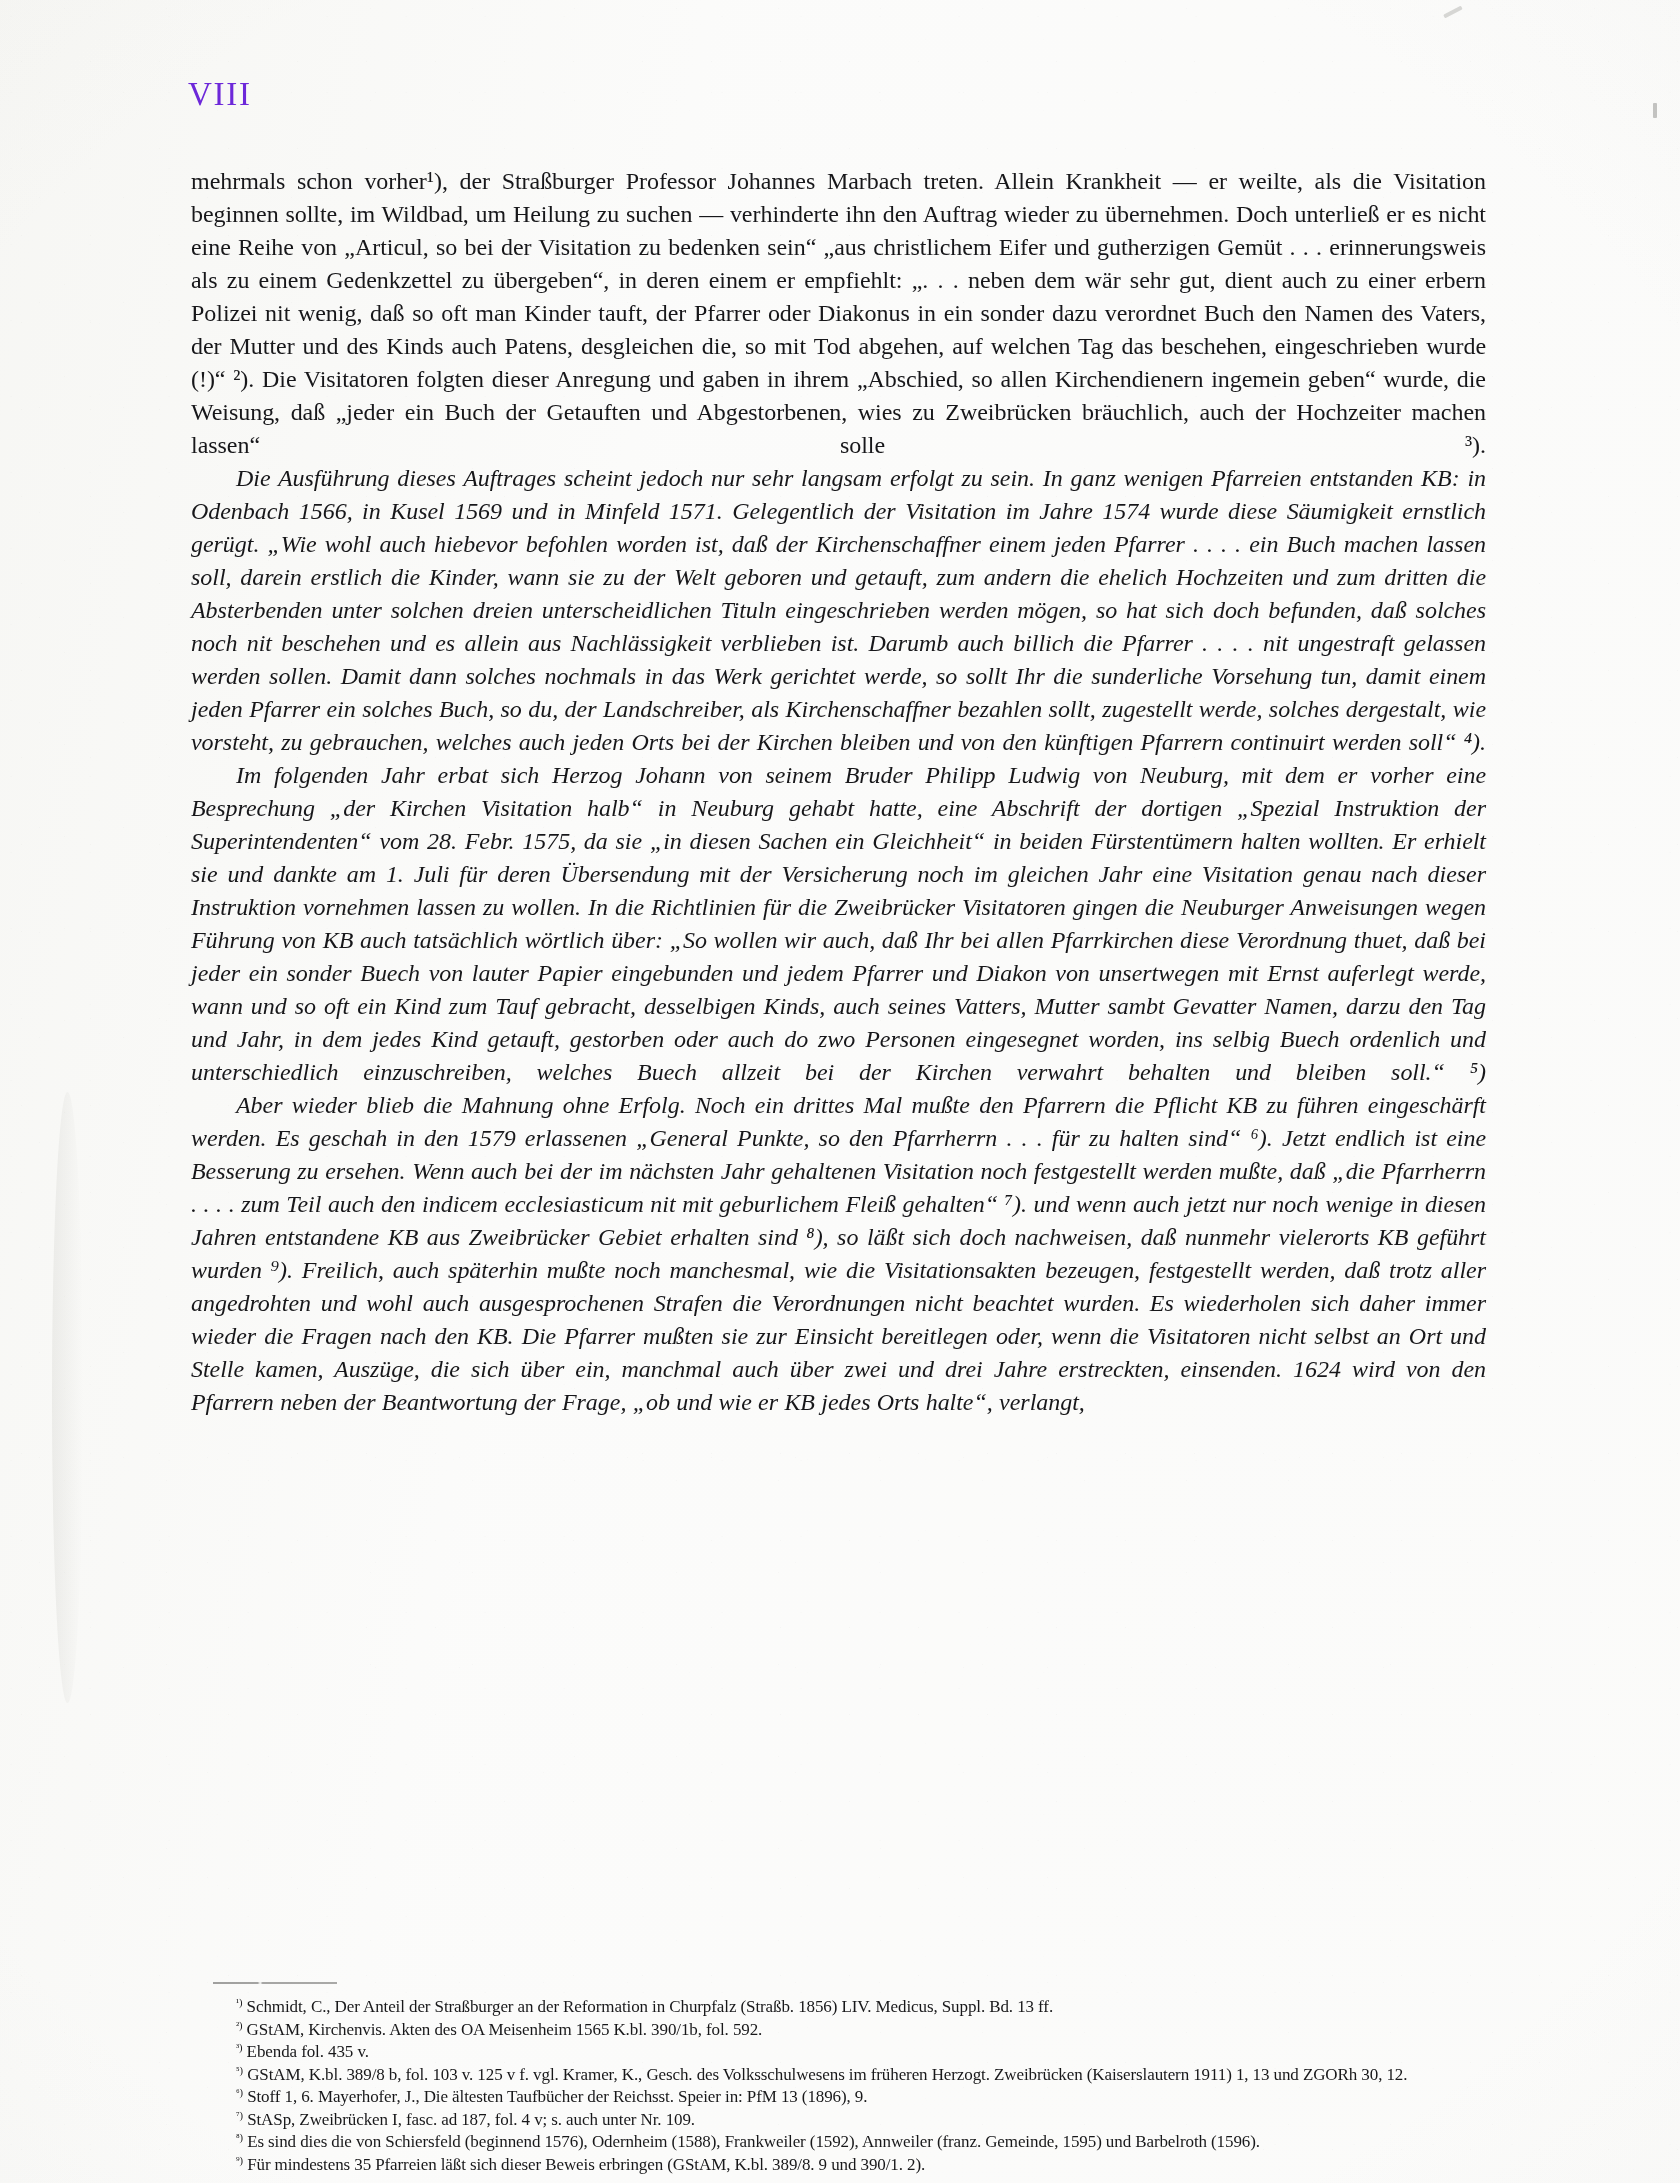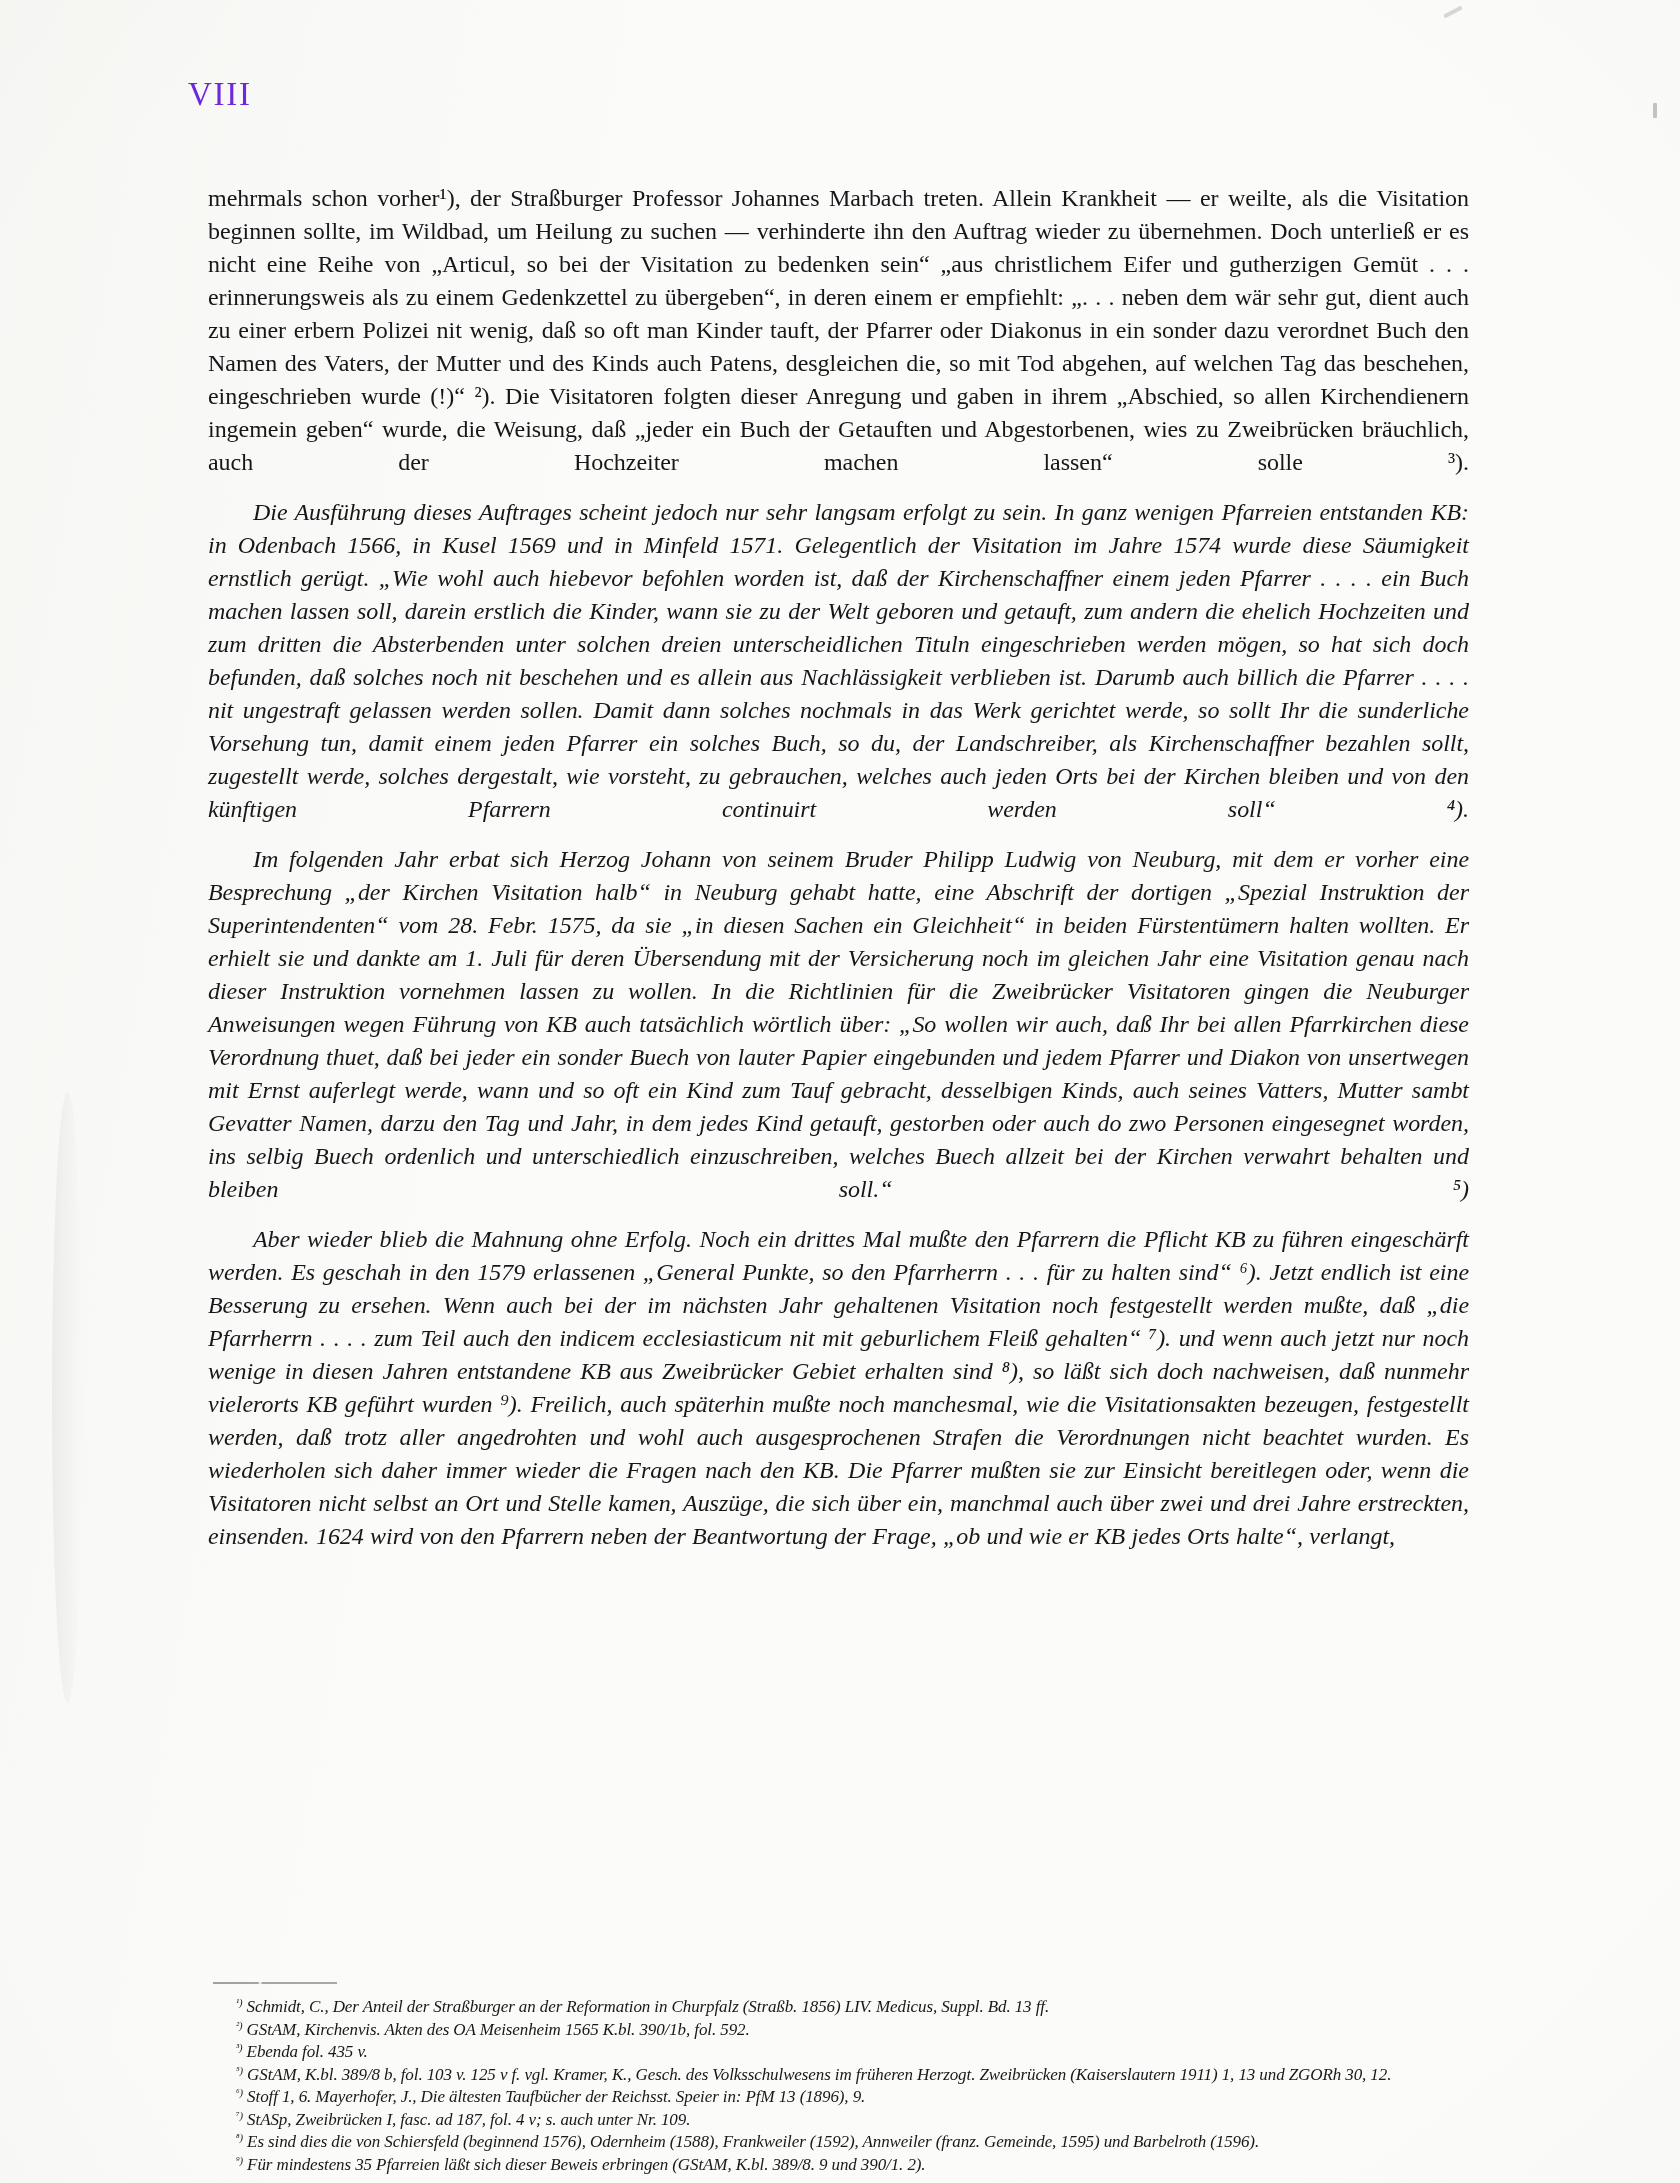--- a/index.html
+++ b/index.html
@@ -70,21 +70,21 @@
   }
 
   
   #body-block {
     position: absolute;
     left: 191px;
     top: 165px;
     width: 1295px;
   }
   .para {
-    margin: 17px;
+    margin: 0;
     text-align: justify;
     text-align-last: left;
     font-size: 24px;
     line-height: 33px;
     letter-spacing: -0.04px;
     word-spacing: 0.4px;
     color: #17171a;
     hyphens: manual;
   }
   .para.indent {
@@ -118,21 +118,20 @@
     width: 1299px;
   }
   .fnote {
     margin: 0;
     font-size: 17px;
     line-height: 22.5px;
     text-indent: 45px;
     text-align: left;
     letter-spacing: -0.1px;
     color: #18181a;
-    font-style: italic;
   }
   .fnote sup {
     font-size: 0.62em;
     vertical-align: 0.55em;
     line-height: 0;
   }
 
   
   .smudge {
     position: absolute;

